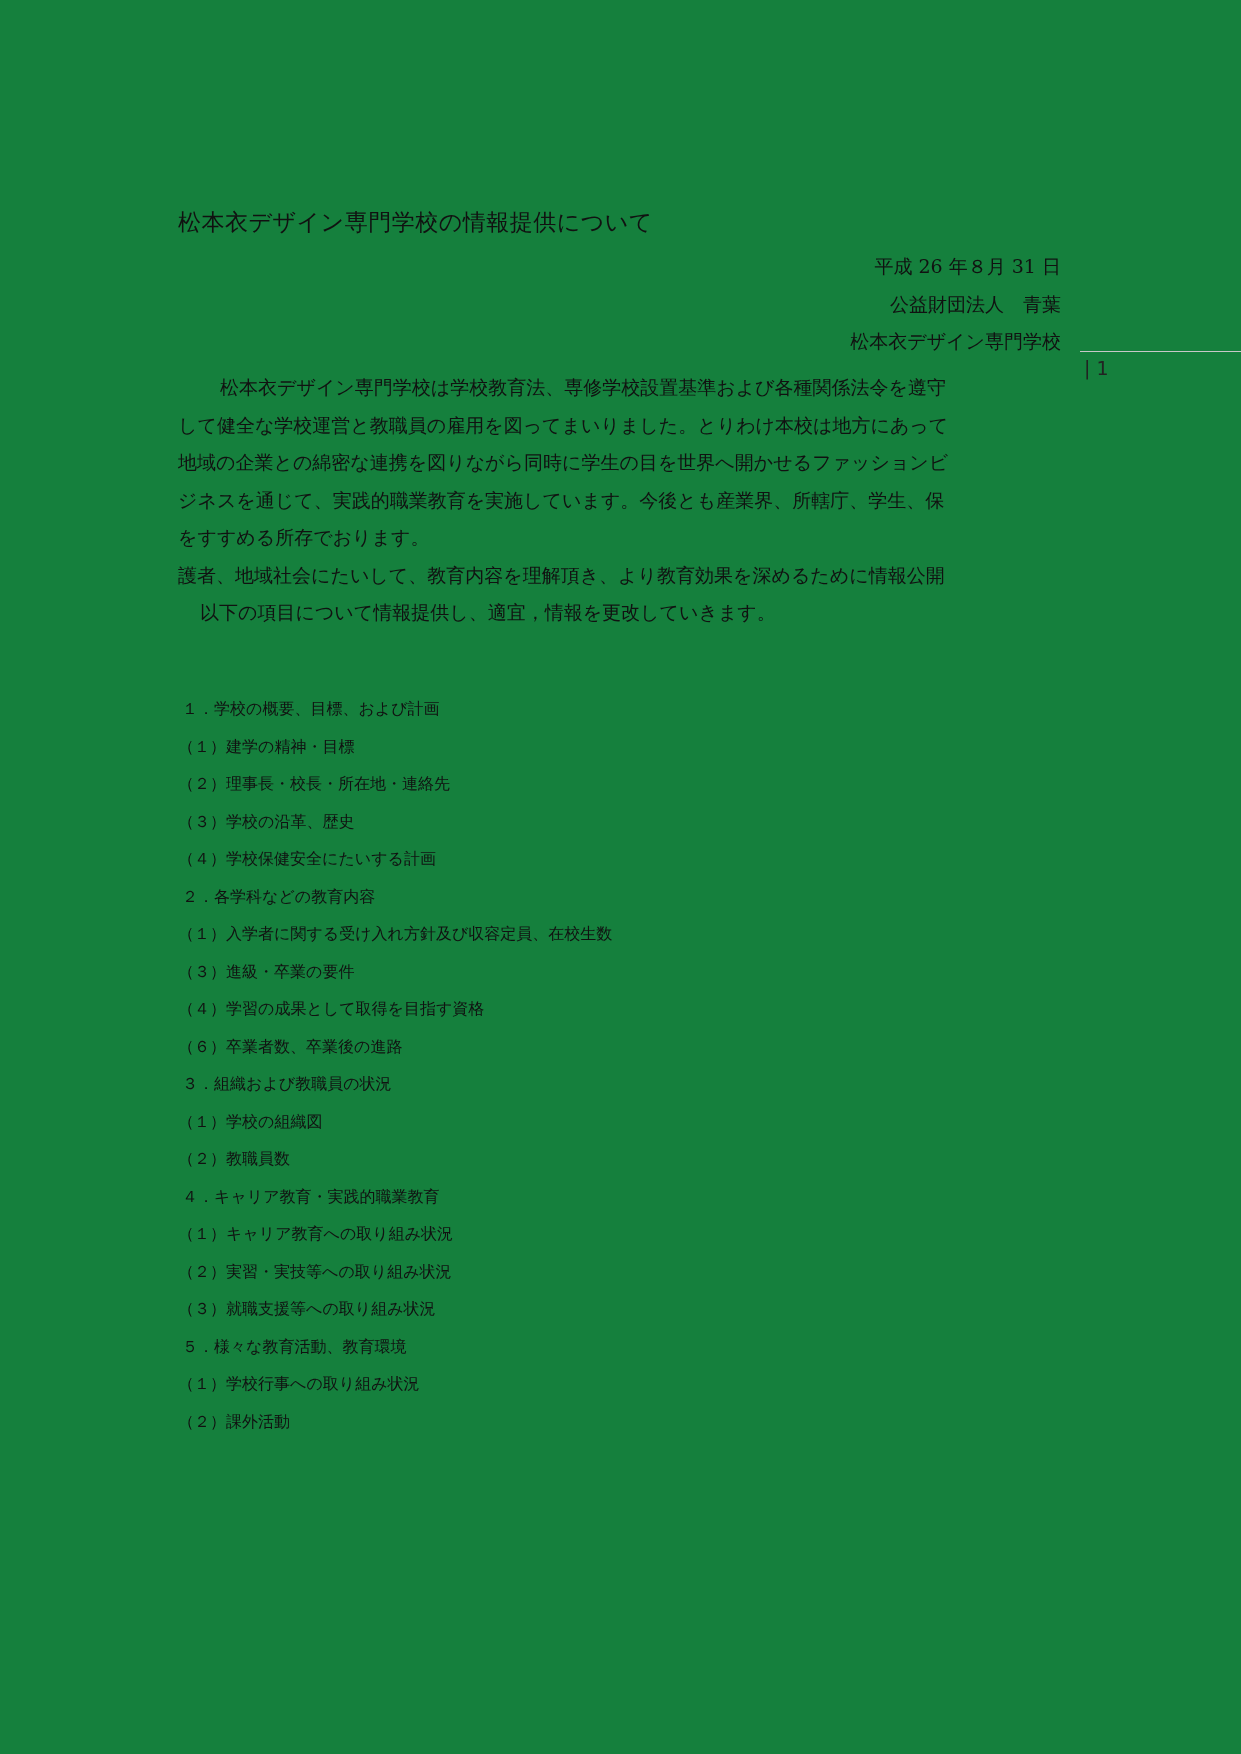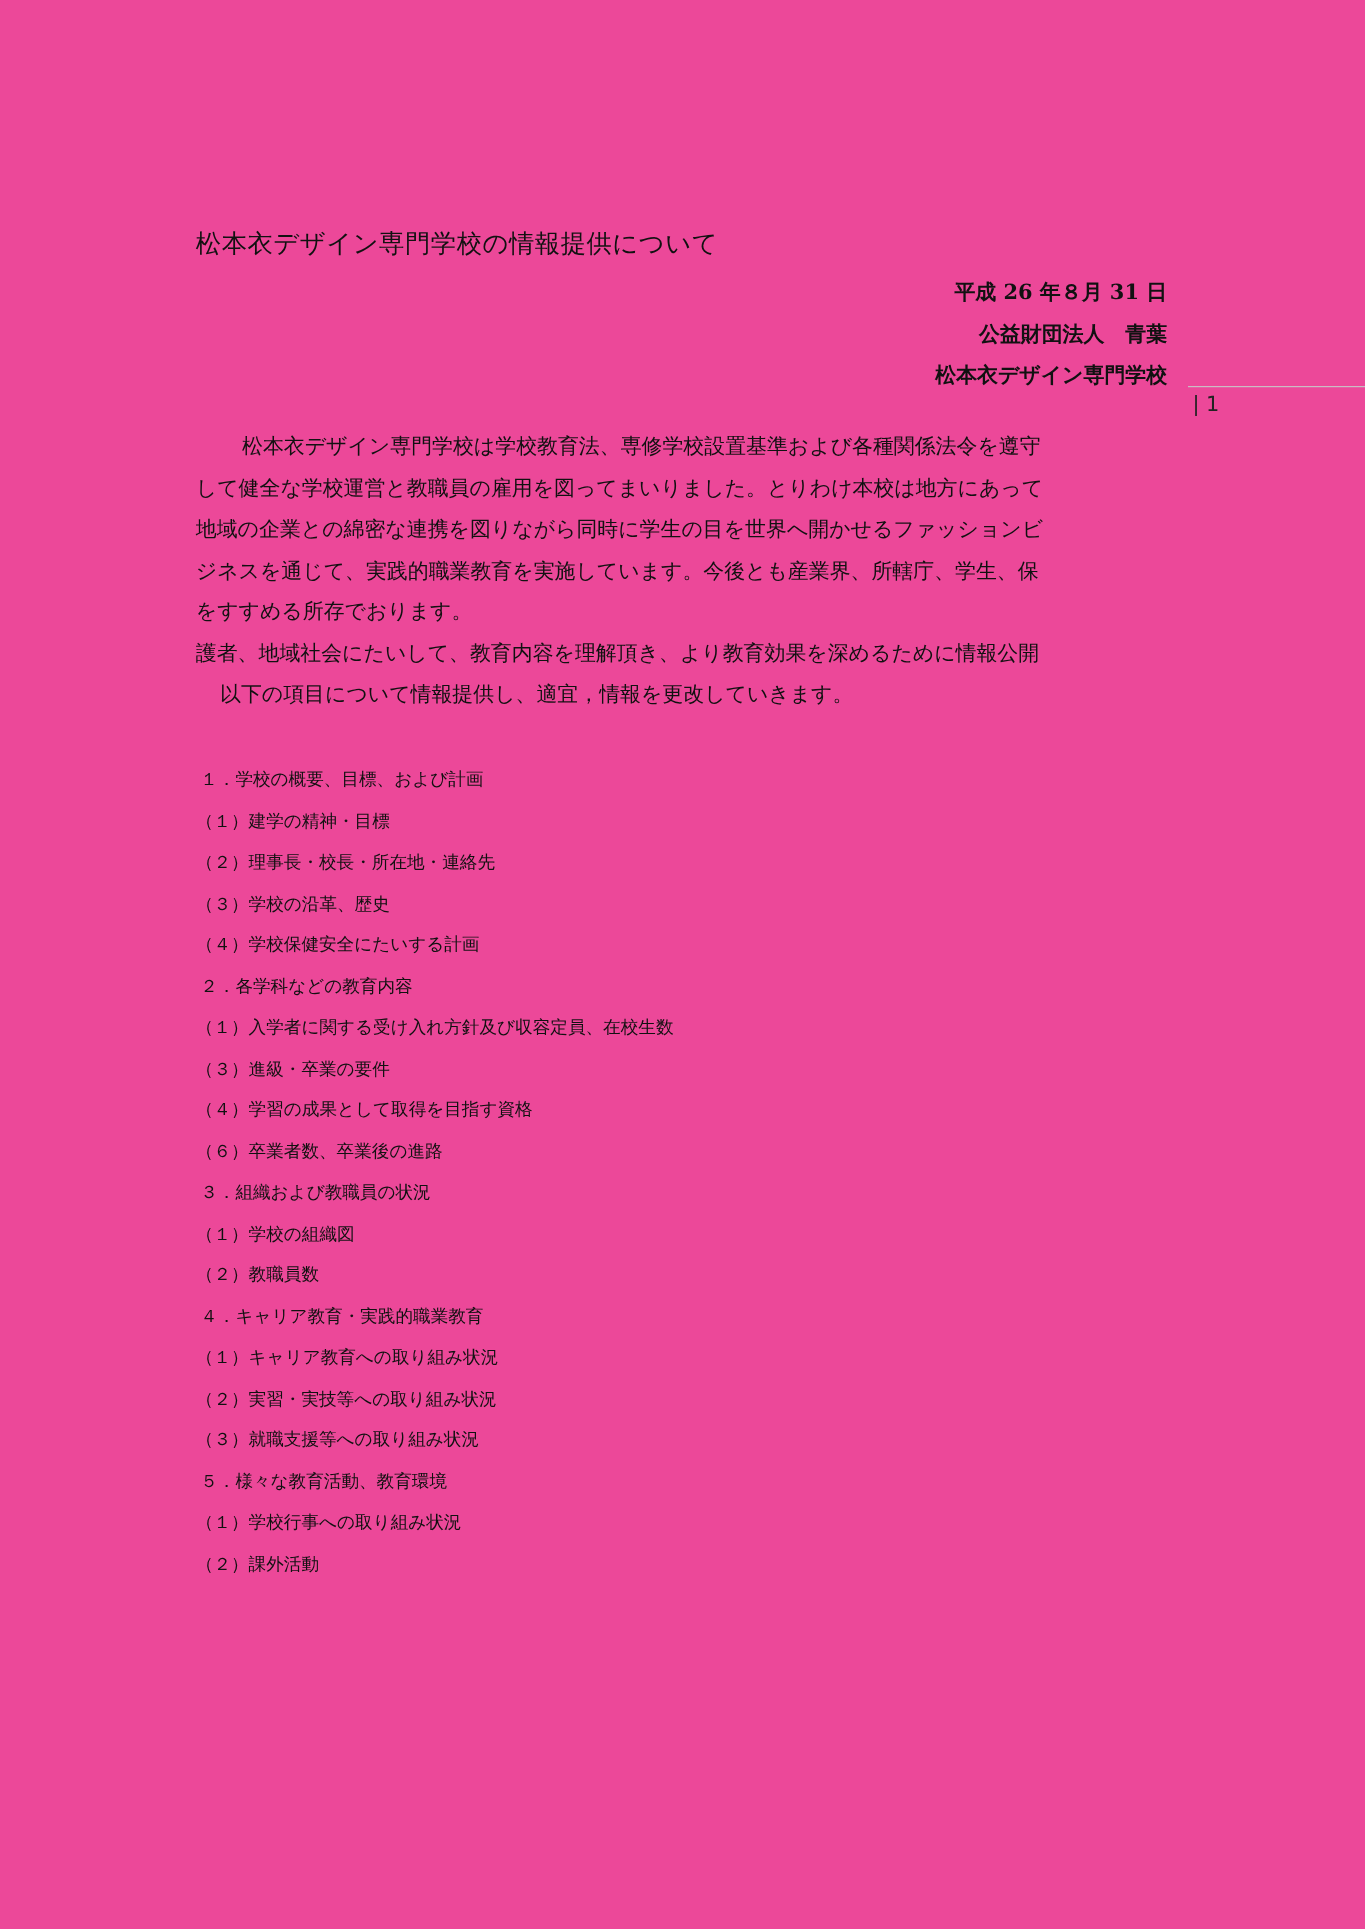--- a/index.html
+++ b/index.html
@@ -13,41 +13,41 @@
       position: relative;
       overflow: hidden;
       font-family: "DejaVu Serif", "Liberation Serif", serif;
       color: #111111;
     }
     .page {
       position: absolute;
       left: 0; top: 0;
       width: 1241px;
       height: 1754px;
-      background: #ec4899;
+      background: #15803d;
     }
     .title {
       position: absolute;
       left: 178px;
       top: 207px;
       font-size: 23px;
       line-height: 30px;
       white-space: nowrap;
       letter-spacing: 0.5px;
     }
     .meta {
       position: absolute;
       right: 180px;
       top: 248px;
       text-align: right;
       font-size: 19px;
       line-height: 37.5px;
       white-space: nowrap;
     }
-    .meta div { height: 37.5px; font-weight: bold; }
+    .meta div { height: 37.5px; }
     .page-rule {
       position: absolute;
       left: 1080px;
       top: 351px;
       width: 161px;
       height: 1px;
       background: #c8c8c8;
     }
     .page-num {
       position: absolute;
@@ -55,21 +55,21 @@
       top: 356px;
       font-family: "DejaVu Sans", "Liberation Sans", sans-serif;
       font-size: 19px;
       line-height: 24px;
       white-space: nowrap;
       color: #222;
     }
     .body-text {
       position: absolute;
       left: 178px;
-      top: 388px;
+      top: 369px;
       width: 882px;
       font-size: 19px;
       line-height: 37.5px;
     }
     .body-text .line {
       height: 37.5px;
       white-space: nowrap;
       overflow: visible;
     }
     .indent { padding-left: 42px; }

